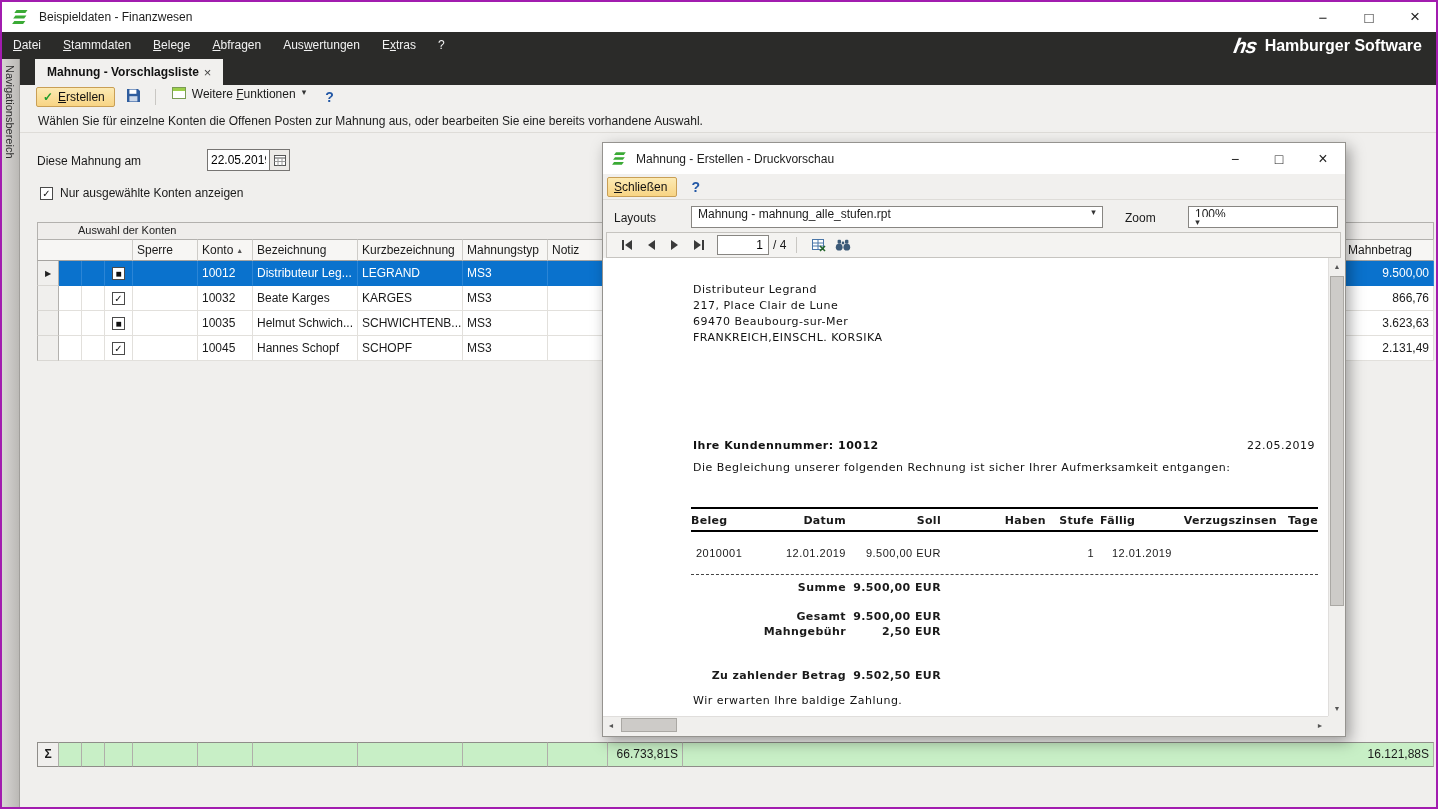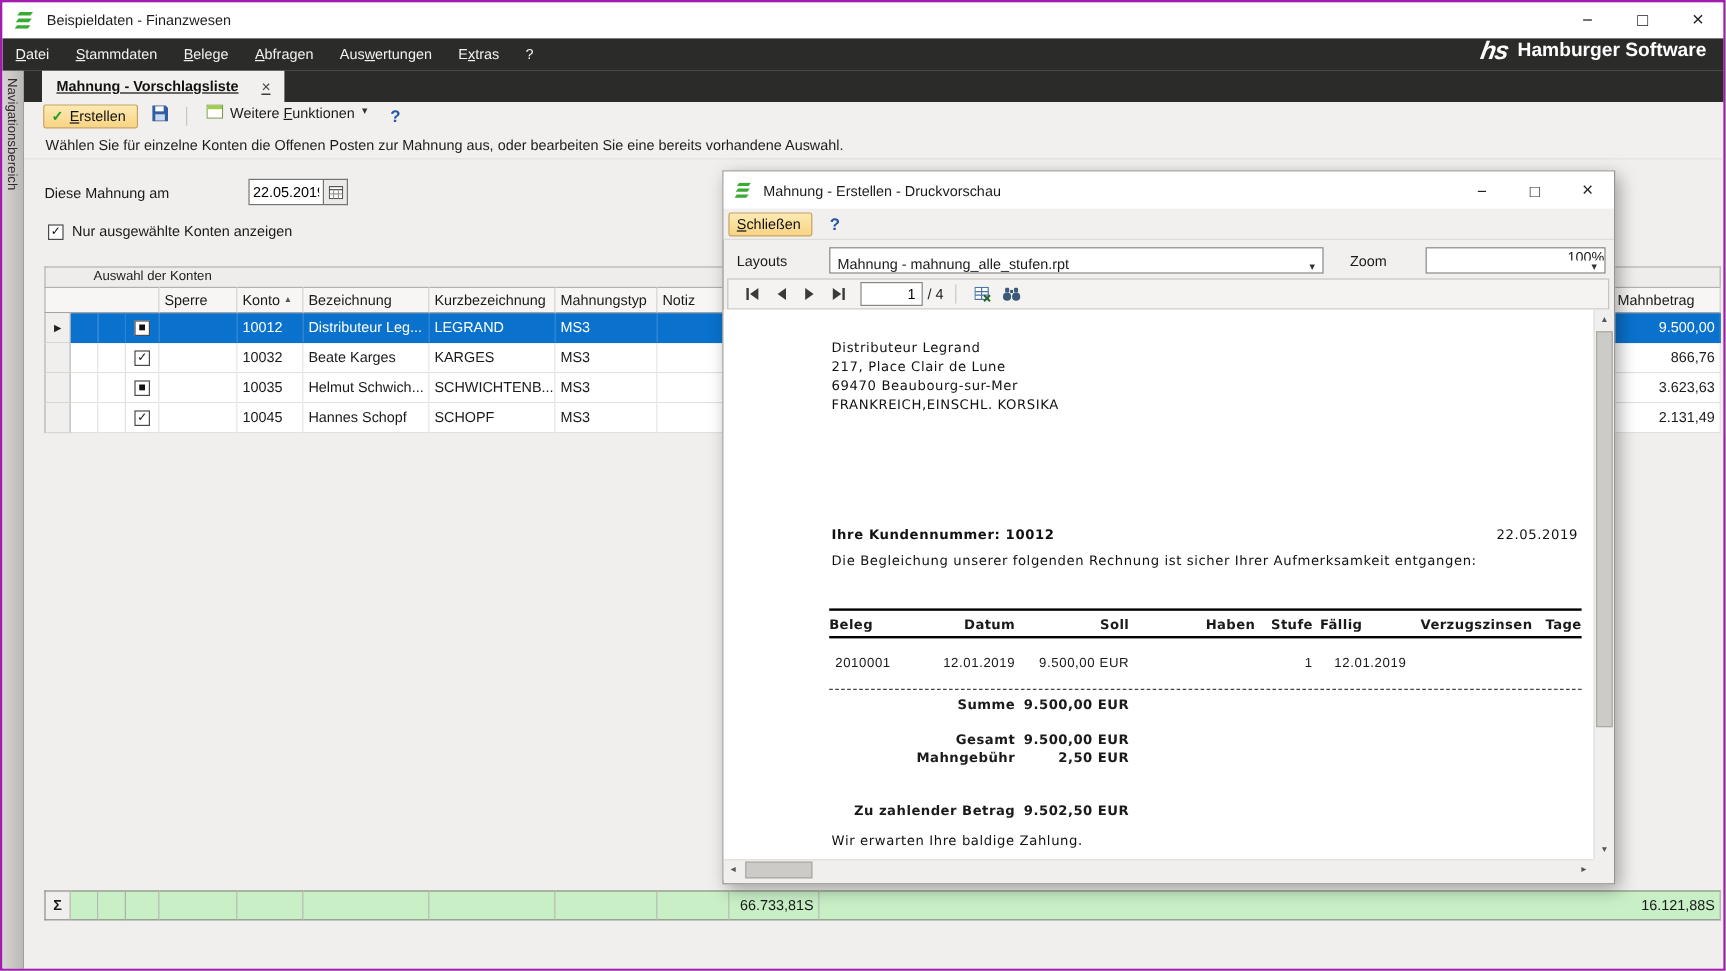--- a/index.html
+++ b/index.html
@@ -14,38 +14,38 @@
   #titlebar { position:absolute; left:0; top:0; width:1436px; height:30px; background:#fff;
               display:flex; align-items:center; }
   .tb-icon { margin:0 9px 0 10px; display:flex; }
   #title-text { font-size:12px; color:#1c1c1c; }
   .win-controls { margin-left:auto; display:flex; height:100%; }
   .win-btn { width:46px; height:100%; display:flex; align-items:center; justify-content:center;
              font-size:15px; color:#222; cursor:default; }
 
   
   #menubar { position:absolute; left:0; top:30px; width:1436px; height:27px; background:#2b2b29;
-             display:flex; align-items:flex-start; color:#f2f2f2; }
+             display:flex; align-items:center; color:#f2f2f2; }
   .menu-item { padding:0 11px; font-size:12px; line-height:27px; white-space:nowrap; }
   #brand { margin-left:auto; display:flex; align-items:center; gap:8px; padding-right:16px; color:#fff; }
   #brand-glyph { font-style:italic; font-weight:bold; font-size:21px; line-height:1;
                  transform:skewX(-10deg); letter-spacing:-1px; }
   #brand-name { font-weight:bold; font-size:16px; }
 
   
   #navstrip { position:absolute; left:0; top:57px; width:18px; height:750px;
               background:linear-gradient(to right,#d7d5d3,#bbb9b6); border-right:1px solid #a09e9b; }
   #navstrip span { writing-mode:vertical-rl; font-size:11px; color:#2e2e2e; padding-top:6px;
                    margin-left:2px; white-space:nowrap; display:inline-block; }
 
   
   #tabstrip { position:absolute; left:18px; top:57px; width:1418px; height:26px; background:#2b2b29;
               display:flex; align-items:flex-end; }
   #tab-active { margin-left:15px; height:26px; background:#f1f0ee; display:flex; align-items:center;
-                gap:19px; padding:0 12px; font-weight:bold; font-size:12px; color:#111;text-decoration:underline; }
+                gap:5px; padding:0 12px; font-weight:bold; font-size:12px; color:#111; }
   #tab-close { font-size:13px; color:#444; font-weight:normal; }
 
   
   #toolbar { position:absolute; left:18px; top:83px; width:1418px; height:24px; background:#f1f0ee;
              display:flex; align-items:center; padding-left:16px; gap:7px; }
   .btn-accent { display:flex; align-items:center; gap:5px; height:20px; padding:0 9px 0 6px;
                 background:linear-gradient(#fceab3,#f8d484); border:1px solid #c99f55;
                 border-radius:2px; font-size:12px; color:#111; }
   .check-glyph { color:#1f9c2e; font-weight:bold; font-size:12px; }
   .tool-btn { display:flex; align-items:center; padding:0 4px; height:20px; }
@@ -105,21 +105,21 @@
   
   #dialog { position:absolute; left:600px; top:140px; width:744px; height:595px; background:#f1f0ee;
             border:1px solid #95938f; box-shadow:4px 5px 14px rgba(0,0,0,0.35); z-index:5; }
   #dlg-title { height:31px; background:#fff; display:flex; align-items:center; padding-left:9px; gap:8px; }
   #dlg-title-text { font-size:12px; color:#1c1c1c; }
   #dlg-controls { margin-left:auto; display:flex; height:100%; }
   .dlg-winbtn { width:44px; display:flex; align-items:center; justify-content:center; font-size:14px; color:#222; }
   #dlg-toolbar { height:26px; background:#f1f0ee; border-bottom:1px solid #dedcd8; display:flex;
                  align-items:center; padding-left:4px; gap:8px; }
   #dlg-layouts-label { position:absolute; left:11px; top:68px; font-size:12px; }
-  .combo { position:absolute; height:22px; background:#fff; border:1px solid #888682; display:flex; align-items:flex-end; }
+  .combo { position:absolute; height:22px; background:#fff; border:1px solid #888682; display:flex; align-items:flex-start; }
   .combo .val { flex:1; font-size:12px; padding-left:6px; white-space:nowrap; overflow:hidden; }
   .combo .arr { width:17px; text-align:center; font-size:9px; color:#333; }
   #layout-combo { left:88px; top:63px; width:412px; }
   #zoom-label { position:absolute; left:522px; top:68px; font-size:12px; }
   #zoom-combo { left:585px; top:63px; width:150px;flex-direction:column; }
   #dlg-nav { position:absolute; left:3px; top:89px; width:735px; height:26px; border:1px solid #c6c4c0;
              background:#f4f3f1; display:flex; align-items:center; padding-left:8px; }
   .nav-btn { width:24px; height:20px; display:flex; align-items:center; justify-content:center; }
   #page-input { width:52px; height:20px; border:1px solid #888682; background:#fff; text-align:right;
                 padding-right:5px; font:12px "Liberation Sans",sans-serif; margin:0 4px 0 6px; }

